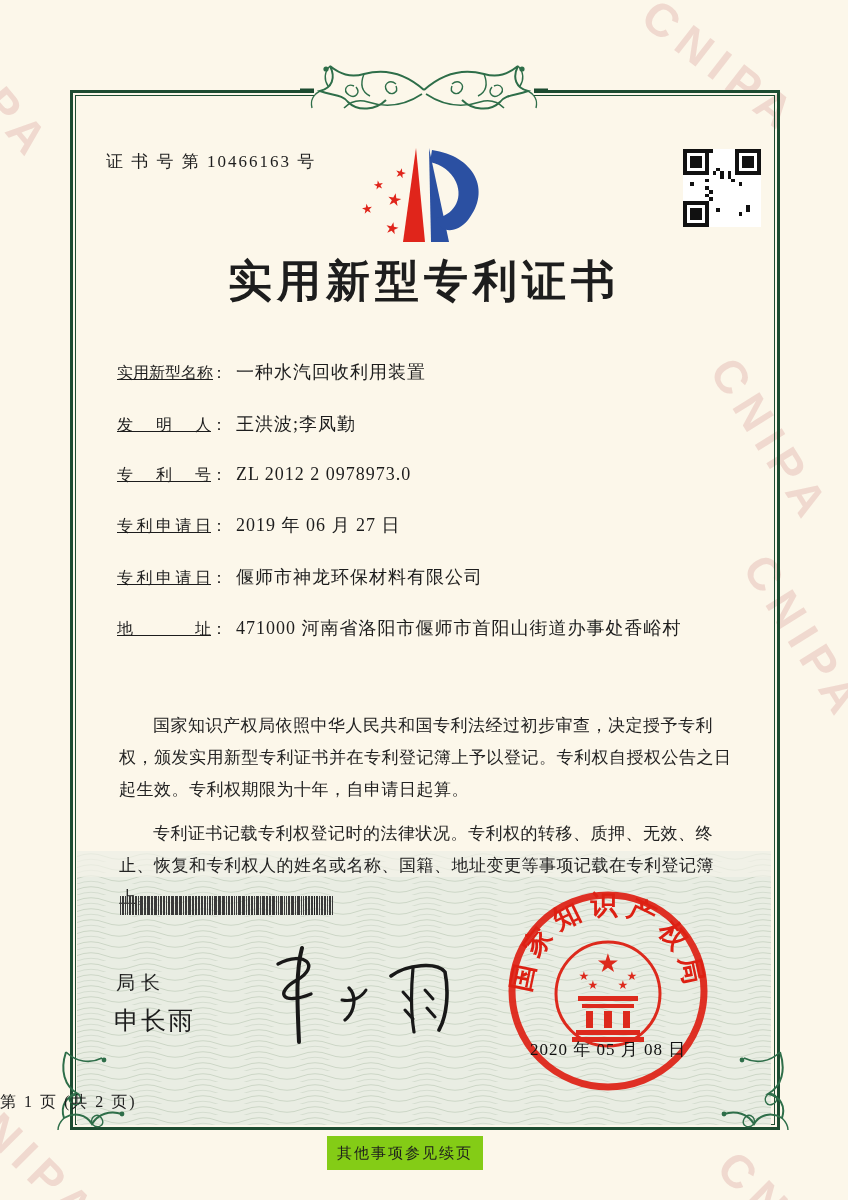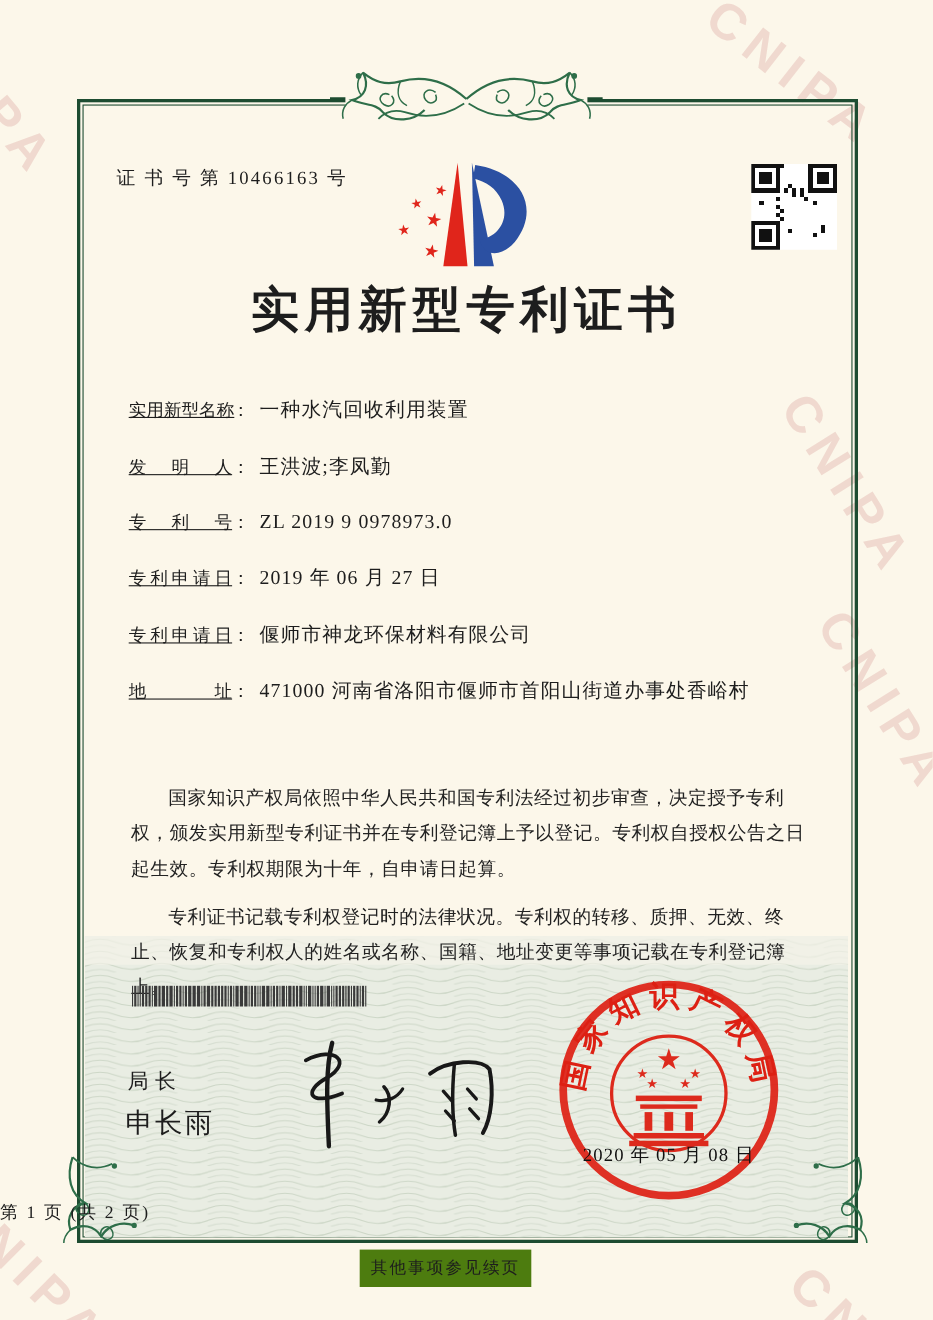--- a/index.html
+++ b/index.html
@@ -31,21 +31,21 @@
   .paras p{margin:12px;text-indent:2em;}
   .barcode{position:absolute;left:120px;top:896px;}
   .officer{position:absolute;left:116px;top:970px;font-size:19px;letter-spacing:6px;}
   .officer-name{position:absolute;left:114px;top:1004px;font-size:25px;letter-spacing:2px;}
   .sig{position:absolute;left:245px;top:938px;}
   .seal{position:absolute;left:505px;top:888px;}
   .seal-date{position:absolute;left:508px;top:1038px;width:200px;text-align:center;
              font-size:17px;letter-spacing:1px;color:#111;}
   .pageinfo{position:absolute;left:0;top:1092px;width:810px;text-align:left;font-size:16px;letter-spacing:2px;}
   .contbox{position:absolute;left:327px;top:1136px;width:156px;height:34px;line-height:34px;
-           background:#4d7c0f;text-align:center;font-size:15px;letter-spacing:2px;z-index:4;}
+           background:#84cc16;text-align:center;font-size:15px;letter-spacing:2px;z-index:4;}
   .orn{position:absolute;left:300px;top:56px;z-index:3;}
   .corner{position:absolute;z-index:3;}
   .corner.bl{left:52px;top:1050px;}
   .corner.br{left:714px;top:1050px;transform:scaleX(-1);}
 </style>
 </head>
 <body>
 
 <div class="page">
 
@@ -256,21 +256,21 @@
 
     <div class="title">实用新型专利证书</div>
 
     <div class="row" style="top:360px">
       <span class="flabel">实用新型名称</span><span class="fcolon">：</span><span class="fvalue">一种水汽回收利用装置</span>
     </div>
     <div class="row" style="top:412px">
       <span class="flabel">发明人</span><span class="fcolon">：</span><span class="fvalue">王洪波;李凤勤</span>
     </div>
     <div class="row" style="top:464px">
-      <span class="flabel">专利号</span><span class="fcolon">：</span><span class="fvalue">ZL 2019 9 0978973.0</span>
+      <span class="flabel">专利号</span><span class="fcolon">：</span><span class="fvalue">ZL 2012 2 0978973.0</span>
     </div>
     <div class="row" style="top:513px">
       <span class="flabel">专利申请日</span><span class="fcolon">：</span><span class="fvalue">2019 年 06 月 27 日</span>
     </div>
     <div class="row" style="top:565px">
       <span class="flabel">专利申请日</span><span class="fcolon">：</span><span class="fvalue">偃师市神龙环保材料有限公司</span>
     </div>
     <div class="row" style="top:616px">
       <span class="flabel">地址</span><span class="fcolon">：</span><span class="fvalue">471000  河南省洛阳市偃师市首阳山街道办事处香峪村</span>
     </div>

